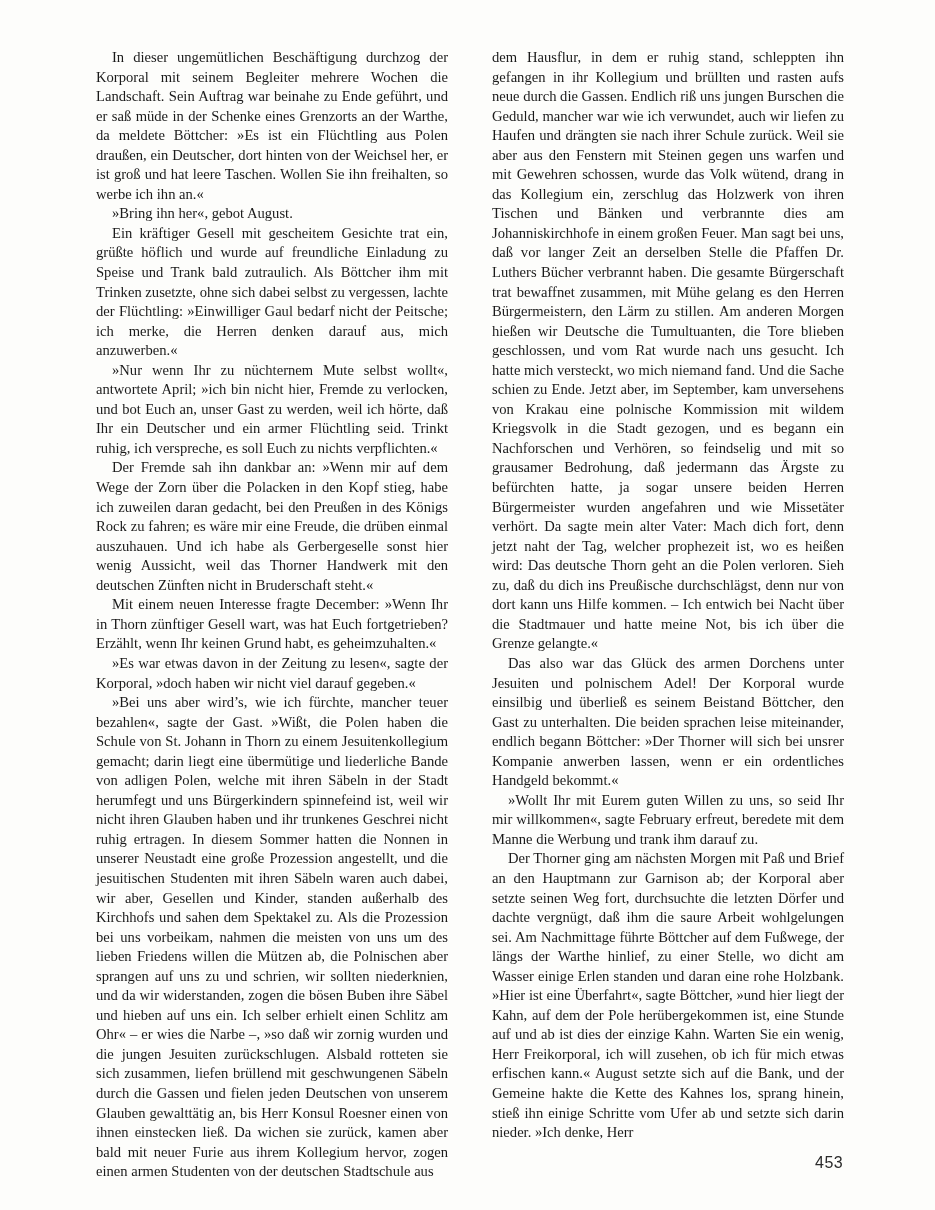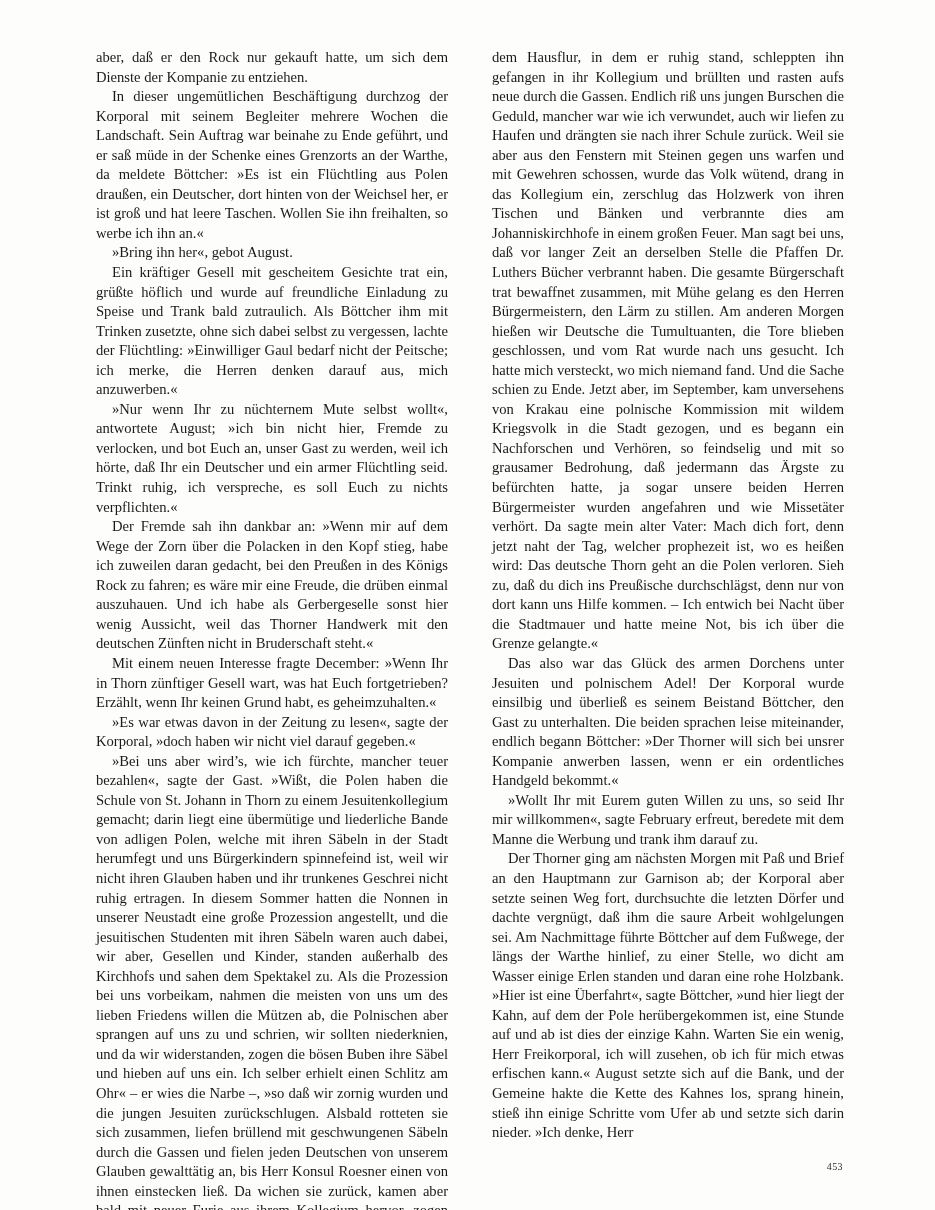--- a/index.html
+++ b/index.html
@@ -38,39 +38,38 @@
     -webkit-hyphens: auto;
     text-indent: 0;
   }
   .col p.indent {
     text-indent: 16px;
   }
   .folio {
     position: absolute;
     right: 92px;
     bottom: 38px;
-    font-size: 10px;
-    font-family: Liberation Serif, serif;
+    font-size: 16px;
+    font-family: Liberation Sans, sans-serif;
     color: #2b2b2b;
     letter-spacing: 0.4px;
   }
 </style>
 </head>
 <body>
 
 <div class="page">
 
   <div class="columns">
 
     <div class="col">
-      <p>aber, daß er den Rock nur gekauft hatte, um sich dem Dienste der Kompanie zu entziehen.</p>
       <p class="indent">In dieser ungemütlichen Beschäftigung durchzog der Korporal mit seinem Begleiter mehrere Wochen die Landschaft. Sein Auftrag war beinahe zu Ende geführt, und er saß müde in der Schenke eines Grenzorts an der Warthe, da meldete Böttcher: »Es ist ein Flüchtling aus Polen draußen, ein Deutscher, dort hinten von der Weichsel her, er ist groß und hat leere Taschen. Wollen Sie ihn freihalten, so werbe ich ihn an.«</p>
       <p class="indent">»Bring ihn her«, gebot August.</p>
       <p class="indent">Ein kräftiger Gesell mit gescheitem Gesichte trat ein, grüßte höflich und wurde auf freundliche Einladung zu Speise und Trank bald zutraulich. Als Böttcher ihm mit Trinken zusetzte, ohne sich dabei selbst zu vergessen, lachte der Flüchtling: »Einwilliger Gaul bedarf nicht der Peitsche; ich merke, die Herren denken darauf aus, mich anzuwerben.«</p>
-      <p class="indent">»Nur wenn Ihr zu nüchternem Mute selbst wollt«, antwortete August; »ich bin nicht hier, Fremde zu verlocken, und bot Euch an, unser Gast zu werden, weil ich hörte, daß Ihr ein Deutscher und ein armer Flüchtling seid. Trinkt ruhig, ich verspreche, es soll Euch zu nichts verpflichten.«</p>
+      <p class="indent">»Nur wenn Ihr zu nüchternem Mute selbst wollt«, antwortete April; »ich bin nicht hier, Fremde zu verlocken, und bot Euch an, unser Gast zu werden, weil ich hörte, daß Ihr ein Deutscher und ein armer Flüchtling seid. Trinkt ruhig, ich verspreche, es soll Euch zu nichts verpflichten.«</p>
       <p class="indent">Der Fremde sah ihn dankbar an: »Wenn mir auf dem Wege der Zorn über die Polacken in den Kopf stieg, habe ich zuweilen daran gedacht, bei den Preußen in des Königs Rock zu fahren; es wäre mir eine Freude, die drüben einmal auszuhauen. Und ich habe als Gerbergeselle sonst hier wenig Aussicht, weil das Thorner Handwerk mit den deutschen Zünften nicht in Bruderschaft steht.«</p>
       <p class="indent">Mit einem neuen Interesse fragte December: »Wenn Ihr in Thorn zünftiger Gesell wart, was hat Euch fortgetrieben? Erzählt, wenn Ihr keinen Grund habt, es geheimzuhalten.«</p>
       <p class="indent">»Es war etwas davon in der Zeitung zu lesen«, sagte der Korporal, »doch haben wir nicht viel darauf gegeben.«</p>
       <p class="indent">»Bei uns aber wird’s, wie ich fürchte, mancher teuer bezahlen«, sagte der Gast. »Wißt, die Polen haben die Schule von St. Johann in Thorn zu einem Jesuitenkollegium gemacht; darin liegt eine übermütige und liederliche Bande von adligen Polen, welche mit ihren Säbeln in der Stadt herumfegt und uns Bürgerkindern spinnefeind ist, weil wir nicht ihren Glauben haben und ihr trunkenes Geschrei nicht ruhig ertragen. In diesem Sommer hatten die Nonnen in unserer Neustadt eine große Prozession angestellt, und die jesuitischen Studenten mit ihren Säbeln waren auch dabei, wir aber, Gesellen und Kinder, standen außerhalb des Kirchhofs und sahen dem Spektakel zu. Als die Prozession bei uns vorbeikam, nahmen die meisten von uns um des lieben Friedens willen die Mützen ab, die Polnischen aber sprangen auf uns zu und schrien, wir sollten niederknien, und da wir widerstanden, zogen die bösen Buben ihre Säbel und hieben auf uns ein. Ich selber erhielt einen Schlitz am Ohr« – er wies die Narbe –, »so daß wir zornig wurden und die jungen Jesuiten zurückschlugen. Alsbald rotteten sie sich zusammen, liefen brüllend mit geschwungenen Säbeln durch die Gassen und fielen jeden Deutschen von unserem Glauben gewalttätig an, bis Herr Konsul Roesner einen von ihnen einstecken ließ. Da wichen sie zurück, kamen aber bald mit neuer Furie aus ihrem Kollegium hervor, zogen einen armen Studenten von der deutschen Stadtschule aus</p>
     </div>
 
     <div class="col">
       <p>dem Hausflur, in dem er ruhig stand, schleppten ihn gefangen in ihr Kollegium und brüllten und rasten aufs neue durch die Gassen. Endlich riß uns jungen Burschen die Geduld, mancher war wie ich verwundet, auch wir liefen zu Haufen und drängten sie nach ihrer Schule zurück. Weil sie aber aus den Fenstern mit Steinen gegen uns warfen und mit Gewehren schossen, wurde das Volk wütend, drang in das Kollegium ein, zerschlug das Holzwerk von ihren Tischen und Bänken und verbrannte dies am Johanniskirchhofe in einem großen Feuer. Man sagt bei uns, daß vor langer Zeit an derselben Stelle die Pfaffen Dr. Luthers Bücher verbrannt haben. Die gesamte Bürgerschaft trat bewaffnet zusammen, mit Mühe gelang es den Herren Bürgermeistern, den Lärm zu stillen. Am anderen Morgen hießen wir Deutsche die Tumultuanten, die Tore blieben geschlossen, und vom Rat wurde nach uns gesucht. Ich hatte mich versteckt, wo mich niemand fand. Und die Sache schien zu Ende. Jetzt aber, im September, kam unversehens von Krakau eine polnische Kommission mit wildem Kriegsvolk in die Stadt gezogen, und es begann ein Nachforschen und Verhören, so feindselig und mit so grausamer Bedrohung, daß jedermann das Ärgste zu befürchten hatte, ja sogar unsere beiden Herren Bürgermeister wurden angefahren und wie Missetäter verhört. Da sagte mein alter Vater: Mach dich fort, denn jetzt naht der Tag, welcher prophezeit ist, wo es heißen wird: Das deutsche Thorn geht an die Polen verloren. Sieh zu, daß du dich ins Preußische durchschlägst, denn nur von dort kann uns Hilfe kommen. – Ich entwich bei Nacht über die Stadtmauer und hatte meine Not, bis ich über die Grenze gelangte.«</p>
       <p class="indent">Das also war das Glück des armen Dorchens unter Jesuiten und polnischem Adel! Der Korporal wurde einsilbig und überließ es seinem Beistand Böttcher, den Gast zu unterhalten. Die beiden sprachen leise miteinander, endlich begann Böttcher: »Der Thorner will sich bei unsrer Kompanie anwerben lassen, wenn er ein ordentliches Handgeld bekommt.«</p>
       <p class="indent">»Wollt Ihr mit Eurem guten Willen zu uns, so seid Ihr mir willkommen«, sagte February erfreut, beredete mit dem Manne die Werbung und trank ihm darauf zu.</p>

